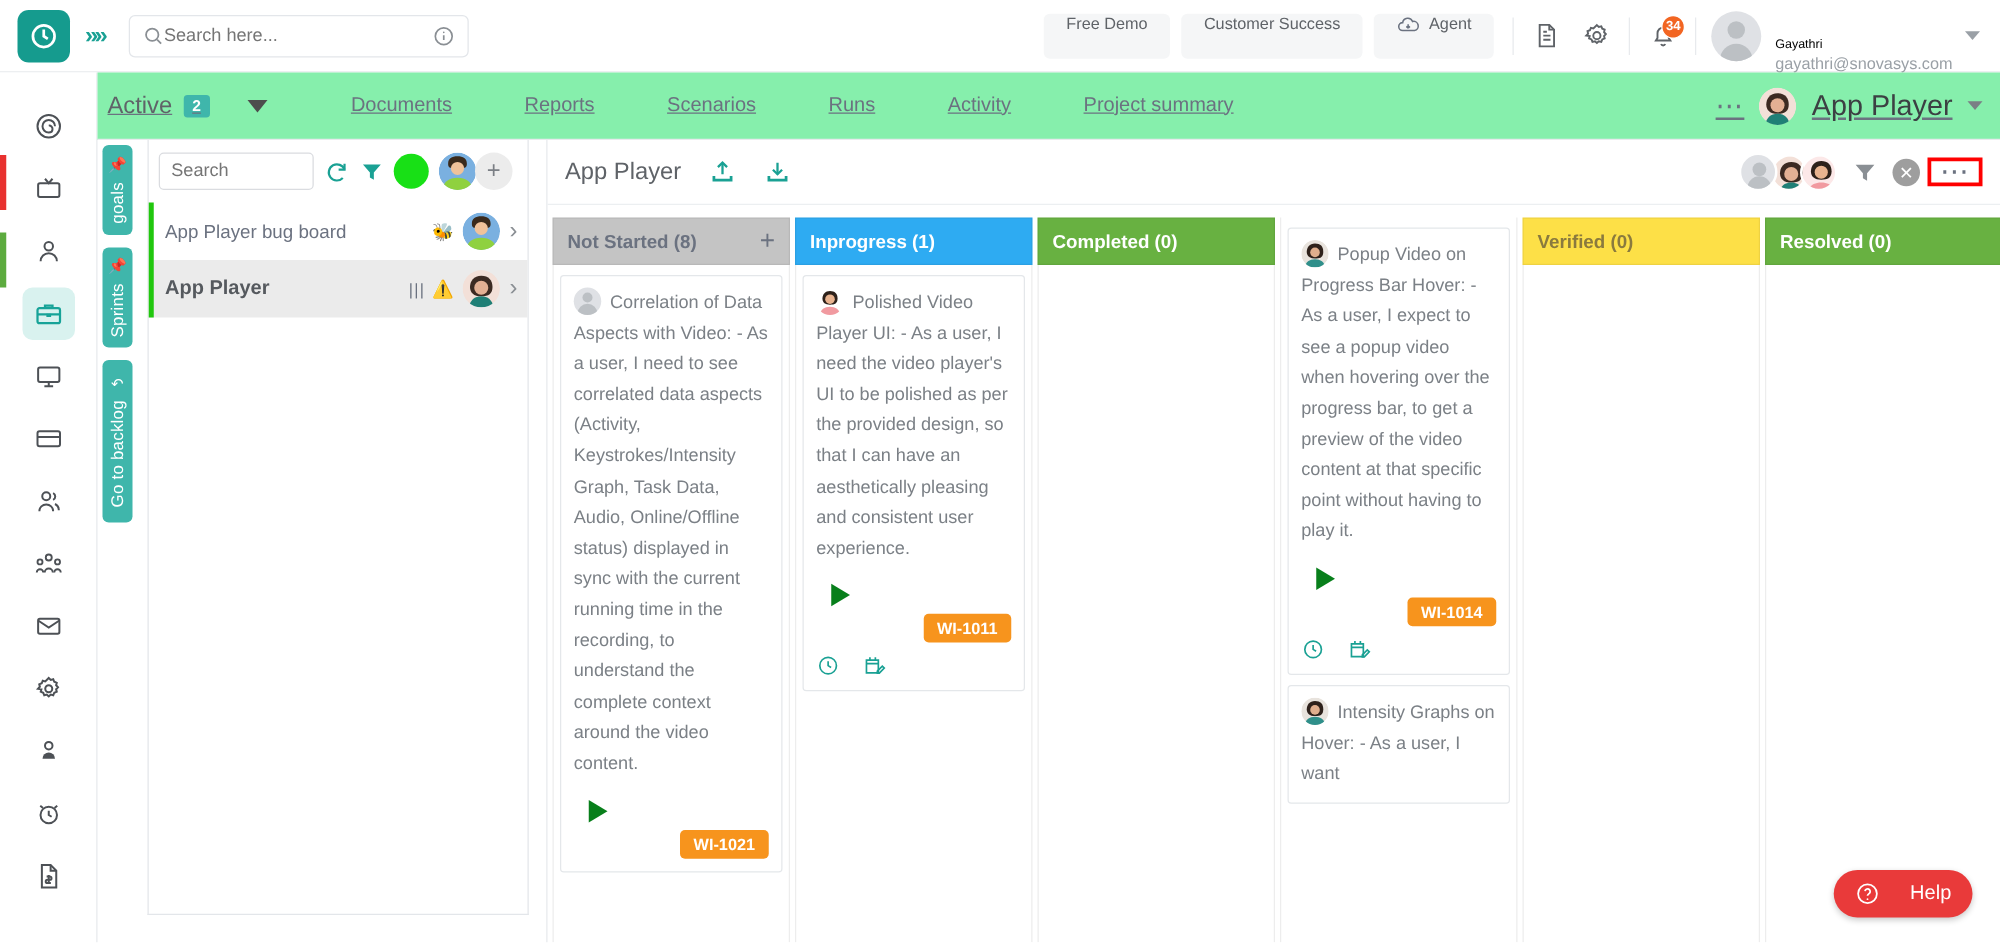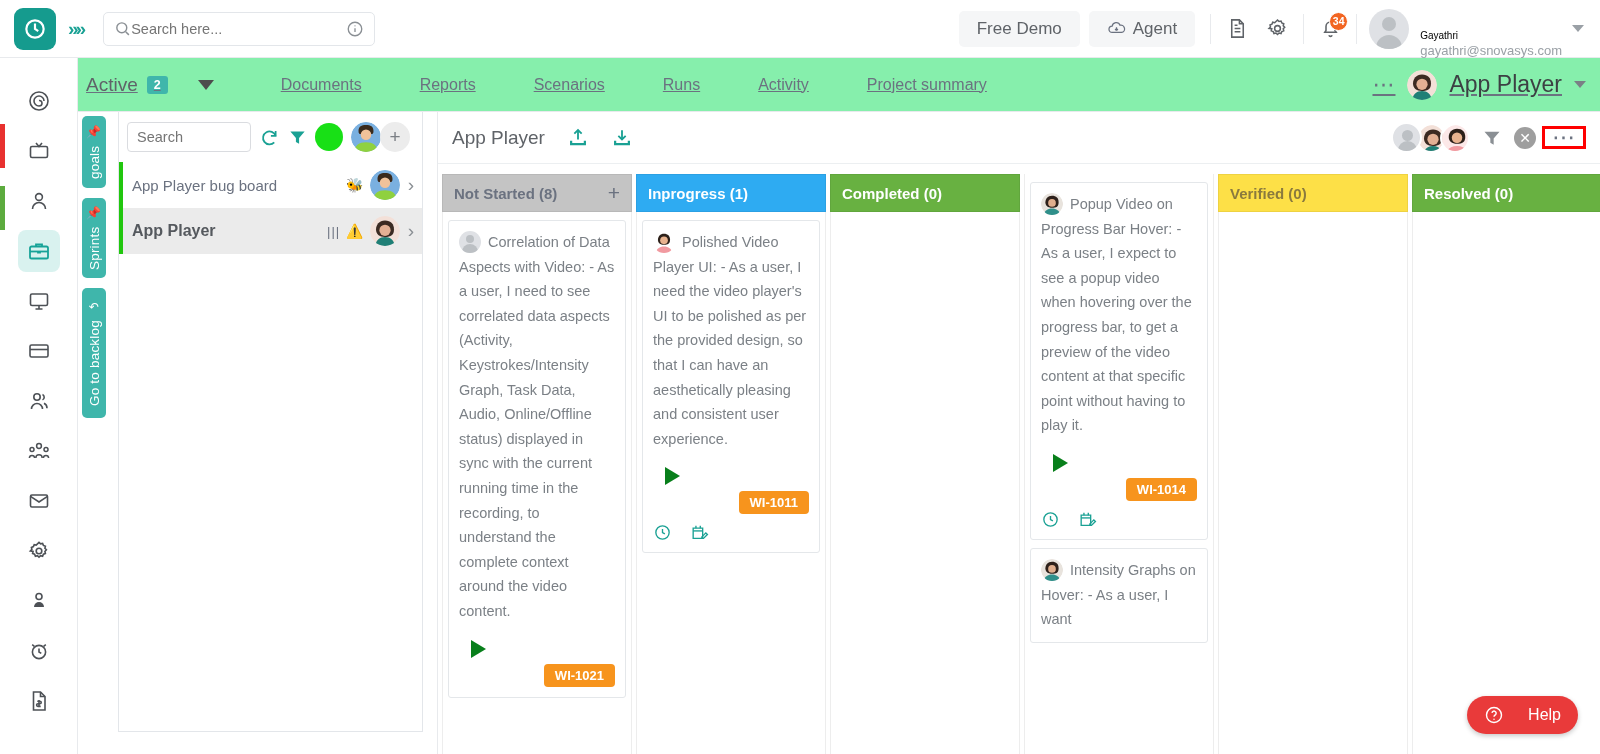--- a/index.html
+++ b/index.html
@@ -31,22 +31,22 @@
     border-radius: 5px; display: flex; align-items: center; padding: 0 10px;
     flex: 0 0 auto; background: #fff;
   }
   .search-wrap input {
     border: none; outline: none; flex: 1; font-size: 14.5px; color: #9aa0a6;
     font-family: "Liberation Sans", sans-serif; background: transparent;
   }
   .spacer { flex: 1; }
   .pill-btn {
     height: 36px; padding: 0 18px; border-radius: 5px; background: #f5f6f7;
-    border: none; font-size: 17px; color: #5f6368; cursor: pointer;
-    display: flex; align-items: center; gap: 7px; margin-right: 9px;
+    border: none; font-size: 13px; color: #5f6368; cursor: pointer;
+    display: flex; gap: 7px; margin-right: 9px;
     font-family: "Liberation Sans", sans-serif;
   }
   .top-icon {
     width: 40px; height: 40px; display: flex; align-items: center; justify-content: center;
     cursor: pointer; flex: 0 0 auto; position: relative;
   }
   .divider-v { width: 1px; height: 30px; background: #e8eaed; margin: 0 6px; flex: 0 0 auto; }
   .notif-badge {
     position: absolute; top: 3px; right: 2px; background: #f26522; color: #fff;
     border-radius: 50%; min-width: 19px; height: 19px; font-size: 10.5px;
@@ -267,20 +267,23 @@
         <circle cx="12" cy="12" r="9"></circle>
           <path d="M12 11v5"></path>
           <circle cx="12" cy="7.8" r="0.9" fill="#8a8f94" stroke="none"></circle>
       </svg>
     </div>
 
     <div class="spacer"></div>
 
     <button class="pill-btn">
       <span>Free Demo</span>
+    </button>
+    <button class="pill-btn">
+      <span>Customer Success</span>
     </button>
     <button class="pill-btn">
       <svg width="19" height="19" viewBox="0 0 24 24" fill="none" stroke="#6b7280" stroke-width="1.6">
         <path d="M6.5 17a4 4 0 010-8 5.2 5.2 0 0110-1.2A3.6 3.6 0 0118.5 17z"></path>
         <path d="M12 10.5v4m0 0l-1.8-1.8M12 14.5l1.8-1.8"></path>
       </svg>
       <span>Agent</span>
     </button>
 
     <div class="divider-v"></div>

